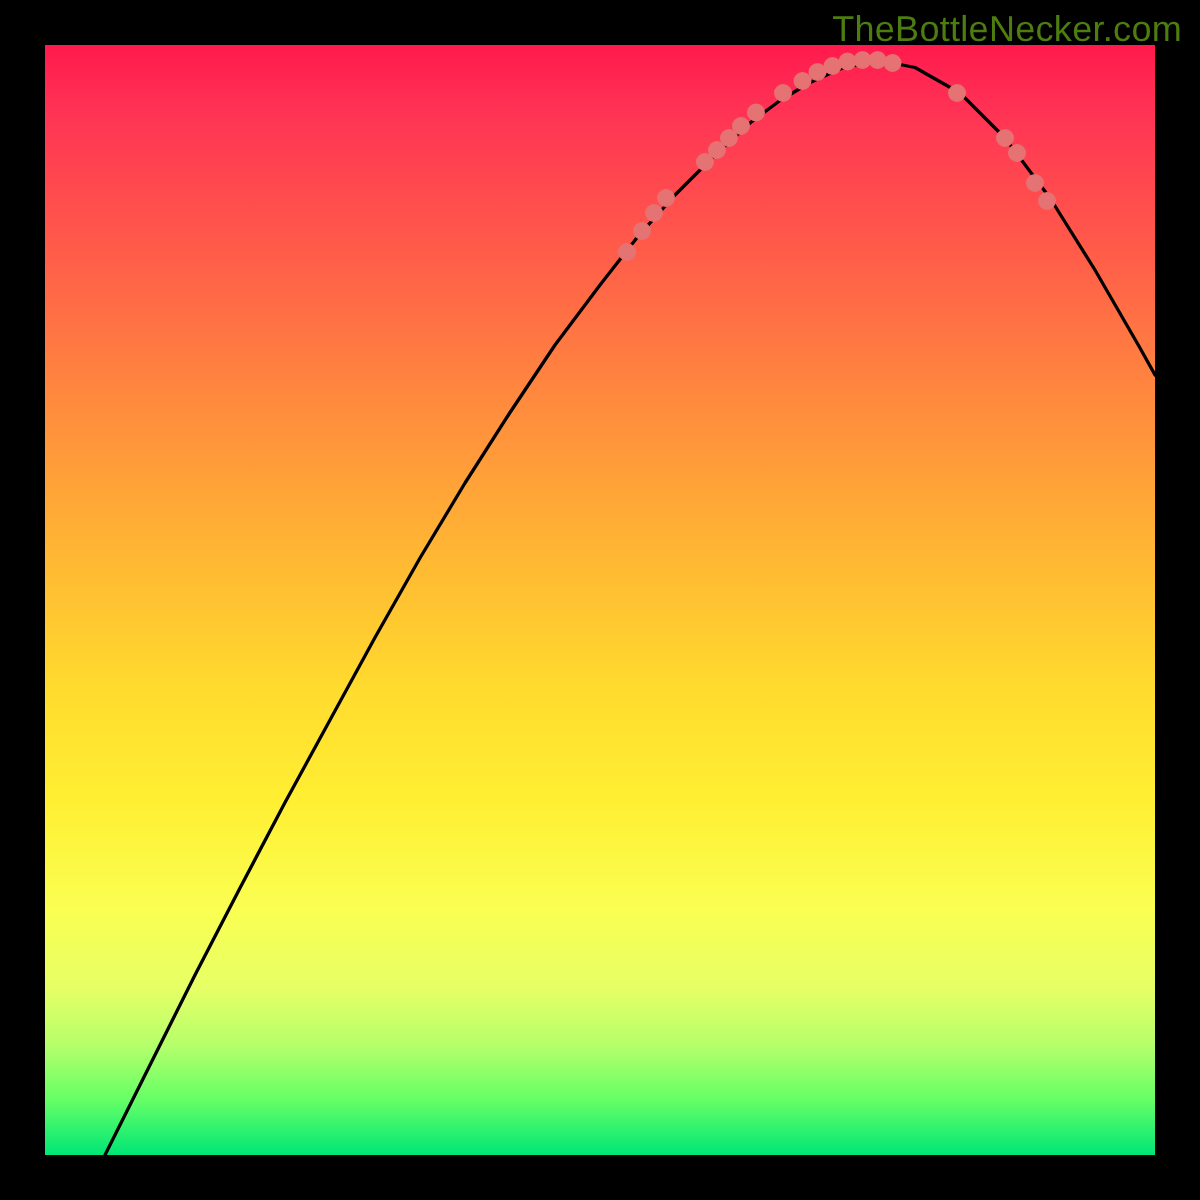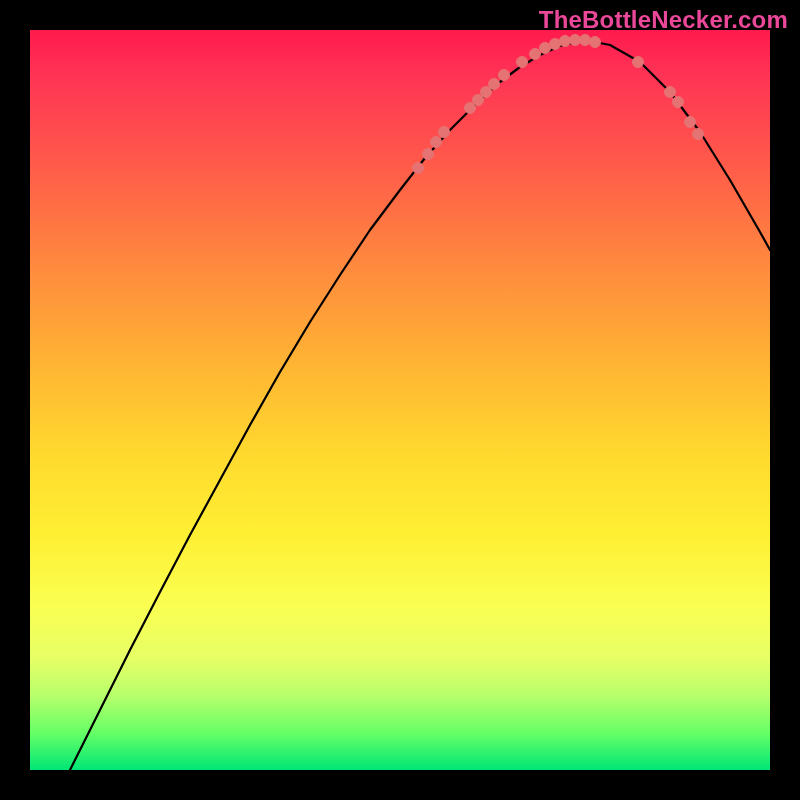--- a/index.html
+++ b/index.html
@@ -29,23 +29,23 @@
       #e6ff66 85%,
       #b6ff6b 90%,
       #66ff66 95%,
       #00e676 100%
     );
   }
   .attribution {
     position: absolute;
     top: 6px;
     right: 12px;
-    color: #ec4899;
+    color: #4d7c0f;
     font-size: 24px;
-    font-weight: 700;
+    font-weight: 400;
     letter-spacing: 0.2px;
     pointer-events: none;
   }
   svg.plot {
     position: absolute;
     left: 30px;
     top: 30px;
     width: 740px;
     height: 740px;
   }

